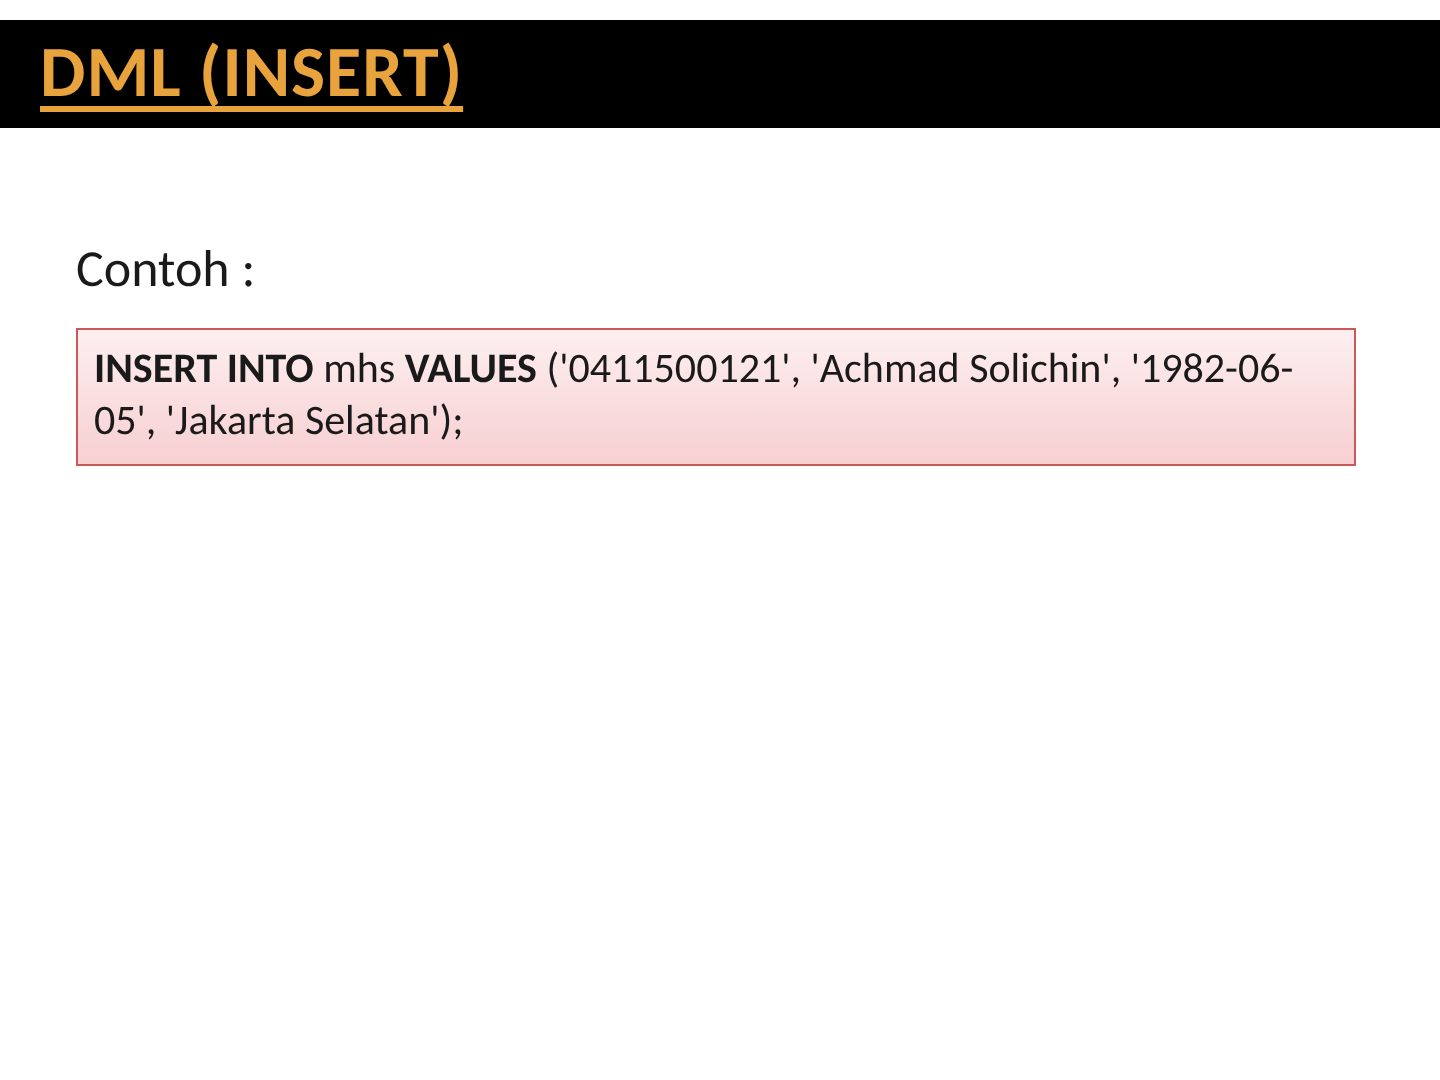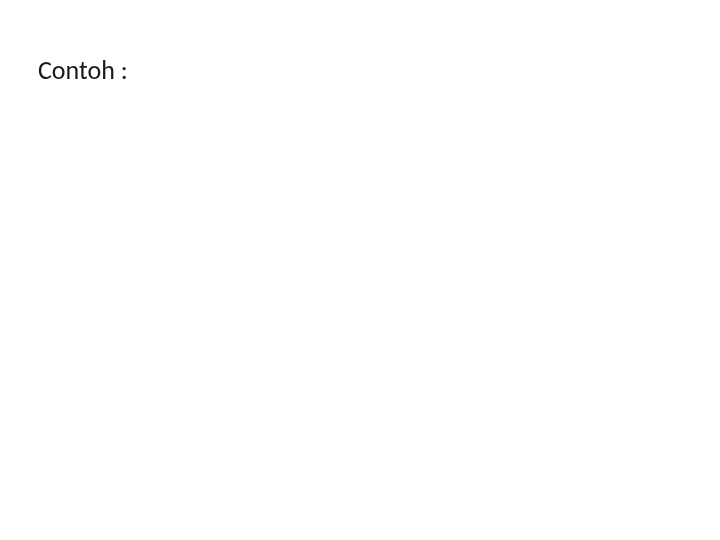--- a/index.html
+++ b/index.html
@@ -44,16 +44,25 @@
     line-height: 1.25;
     color: #1a1a1a;
     font-family: Calibri, 'Segoe UI', Arial, sans-serif;
   }
   .code-block .bold { font-weight: 700; }
 </style>
 </head>
 <body>
 
 <div class="slide">
+  <div class="title-bar">
+    <div class="title-text">DML (INSERT)</div>
+  </div>
   <div class="body">
     <div class="subheading">Contoh :</div>
+    <div class="code-block">
+      <span class="bold">INSERT INTO</span>
+      <span>mhs</span>
+      <span class="bold">VALUES</span>
+      <span>('0411500121', 'Achmad Solichin', '1982-06-05', 'Jakarta Selatan');</span>
+    </div>
   </div>
 </div>
 
 </body></html>

